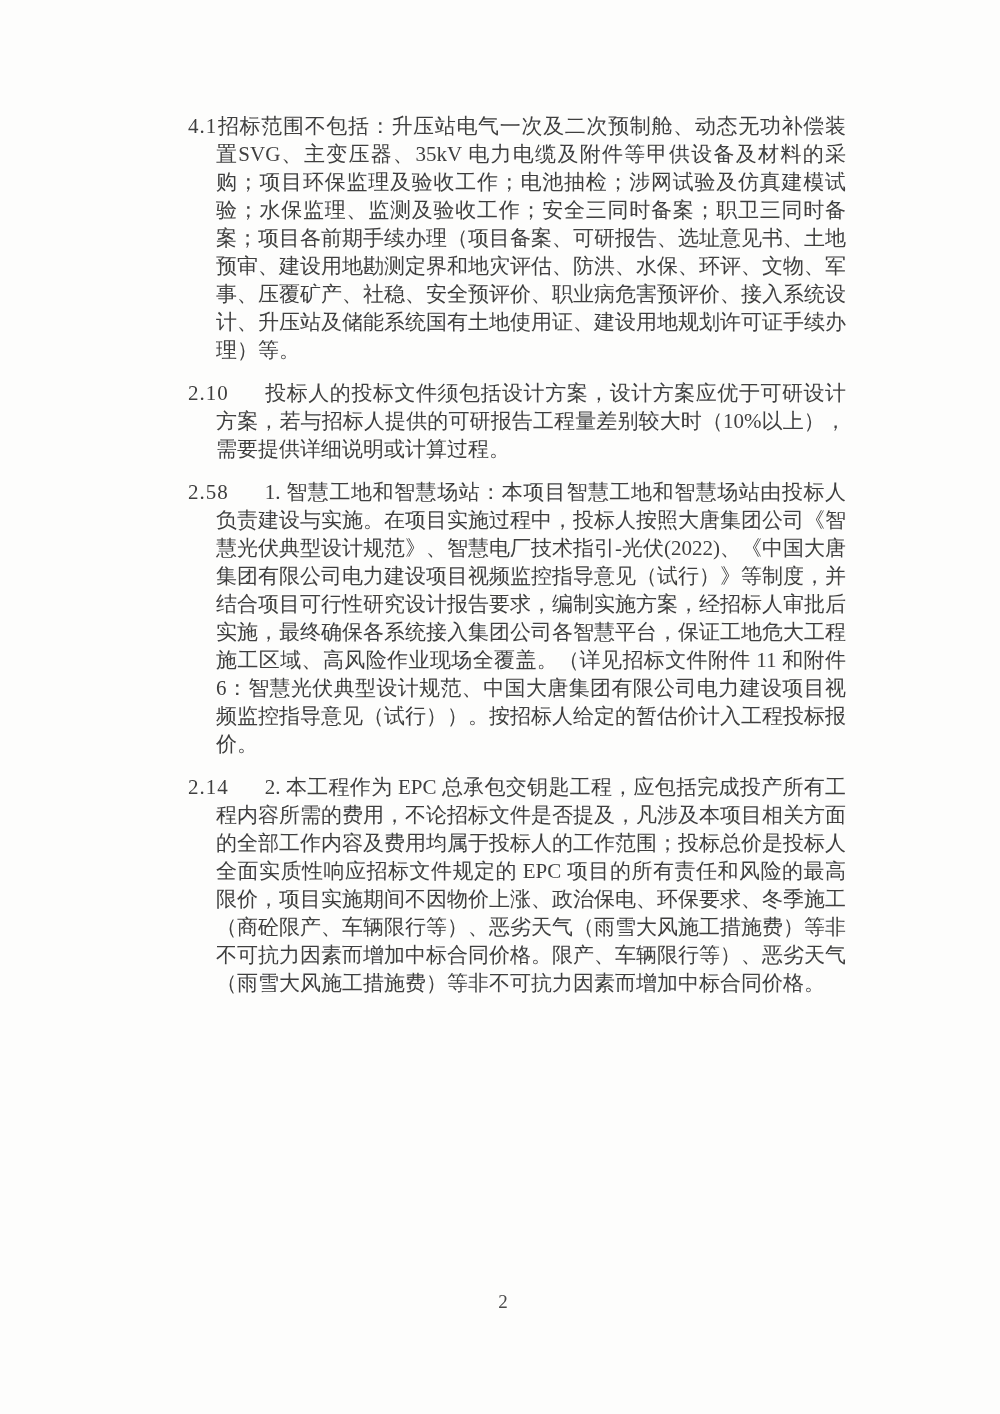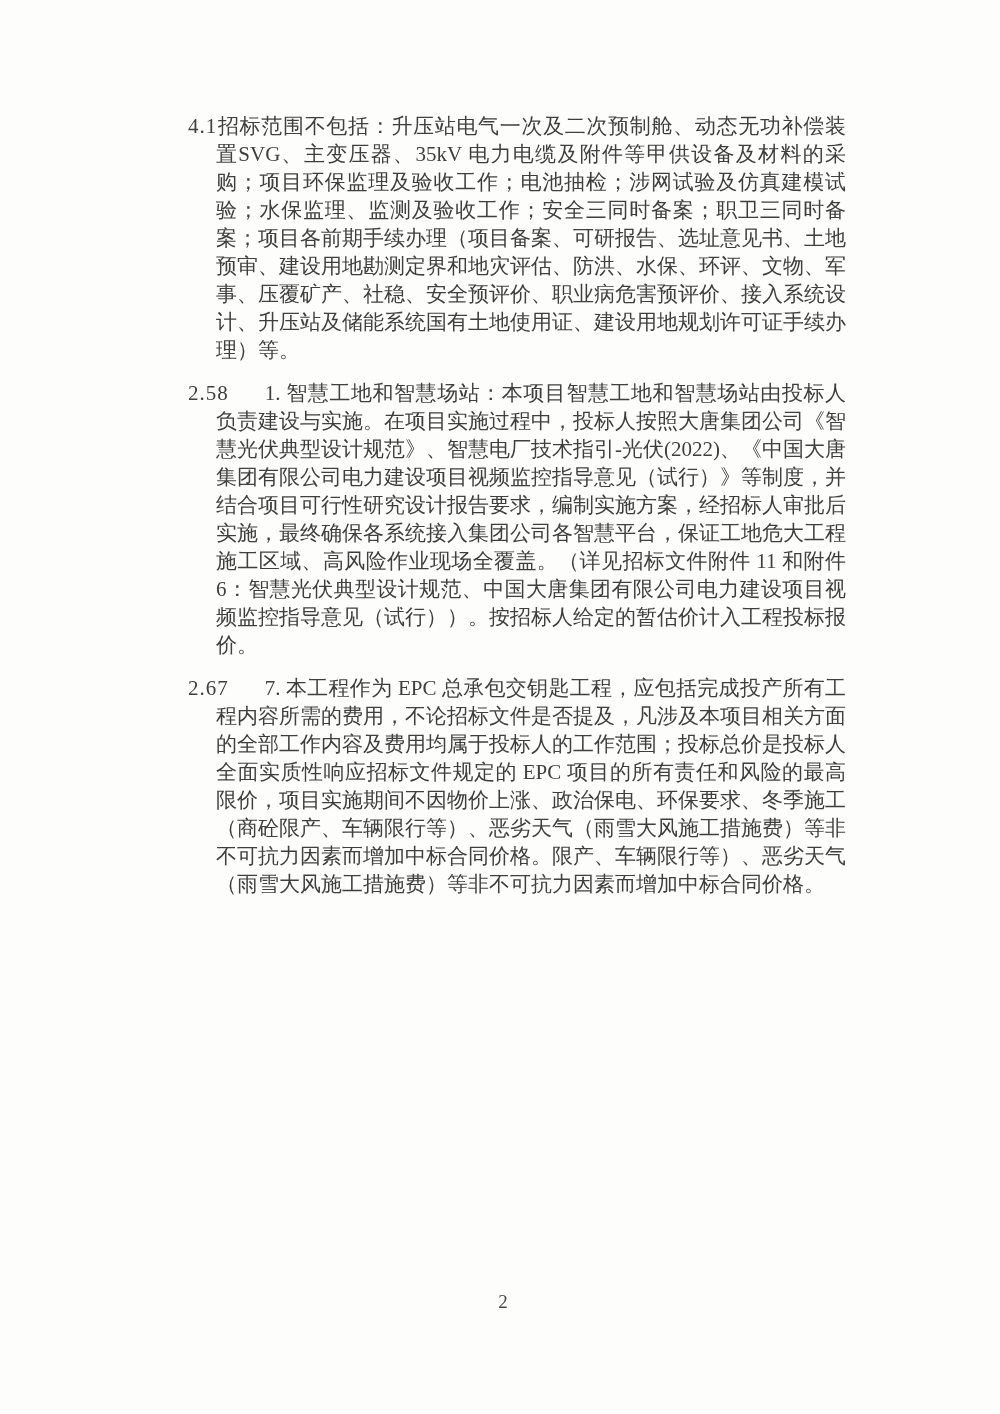--- a/index.html
+++ b/index.html
@@ -46,23 +46,24 @@
 </head>
 <body>
 
 <div class="page">
   <div class="content">
 
 
     <p class="para"><span class="num">4.1</span><span class="txt">招标范围不包括：升压站电气一次及二次预制舱、动态无功补偿装置SVG、主变压器、35kV 电力电缆及附件等甲供设备及材料的采购；项目环保监理及验收工作；电池抽检；涉网试验及仿真建模试验；水保监理、监测及验收工作；安全三同时备案；职卫三同时备案；项目各前期手续办理（项目备案、可研报告、选址意见书、土地预审、建设用地勘测定界和地灾评估、防洪、水保、环评、文物、军事、压覆矿产、社稳、安全预评价、职业病危害预评价、接入系统设计、升压站及储能系统国有土地使用证、建设用地规划许可证手续办理）等。</span></p>
 
 
+    <p class="para tabbed"><span class="num">2.10</span><span class="txt">投标人的投标文件须包括设计方案，设计方案应优于可研设计方案，若与招标人提供的可研报告工程量差别较大时（10%以上），需要提供详细说明或计算过程。</span></p>
 
 
     <p class="para tabbed"><span class="num">2.58</span><span class="txt">1. 智慧工地和智慧场站：本项目智慧工地和智慧场站由投标人负责建设与实施。在项目实施过程中，投标人按照大唐集团公司《智慧光伏典型设计规范》、智慧电厂技术指引-光伏(2022)、《中国大唐集团有限公司电力建设项目视频监控指导意见（试行）》等制度，并结合项目可行性研究设计报告要求，编制实施方案，经招标人审批后实施，最终确保各系统接入集团公司各智慧平台，保证工地危大工程施工区域、高风险作业现场全覆盖。（详见招标文件附件 11 和附件 6：智慧光伏典型设计规范、中国大唐集团有限公司电力建设项目视频监控指导意见（试行））。按招标人给定的暂估价计入工程投标报价。</span></p>
 
 
-    <p class="para tabbed"><span class="num">2.67</span><span class="txt">7. 本工程作为 EPC 总承包交钥匙工程，应包括完成投产所有工程内容所需的费用，不论招标文件是否提及，凡涉及本项目相关方面的全部工作内容及费用均属于投标人的工作范围；投标总价是投标人全面实质性响应招标文件规定的 EPC 项目的所有责任和风险的最高限价，项目实施期间不因物价上涨、政治保电、环保要求、冬季施工（商砼限产、车辆限行等）、恶劣天气（雨雪大风施工措施费）等非不可抗力因素而增加中标合同价格。限产、车辆限行等）、恶劣天气（雨雪大风施工措施费）等非不可抗力因素而增加中标合同价格。</span></p>
+    <p class="para tabbed"><span class="num">2.14</span><span class="txt">2. 本工程作为 EPC 总承包交钥匙工程，应包括完成投产所有工程内容所需的费用，不论招标文件是否提及，凡涉及本项目相关方面的全部工作内容及费用均属于投标人的工作范围；投标总价是投标人全面实质性响应招标文件规定的 EPC 项目的所有责任和风险的最高限价，项目实施期间不因物价上涨、政治保电、环保要求、冬季施工（商砼限产、车辆限行等）、恶劣天气（雨雪大风施工措施费）等非不可抗力因素而增加中标合同价格。限产、车辆限行等）、恶劣天气（雨雪大风施工措施费）等非不可抗力因素而增加中标合同价格。</span></p>
 
   </div>
 
   <div class="page-number">2</div>
 </div>
 
 </body></html>

